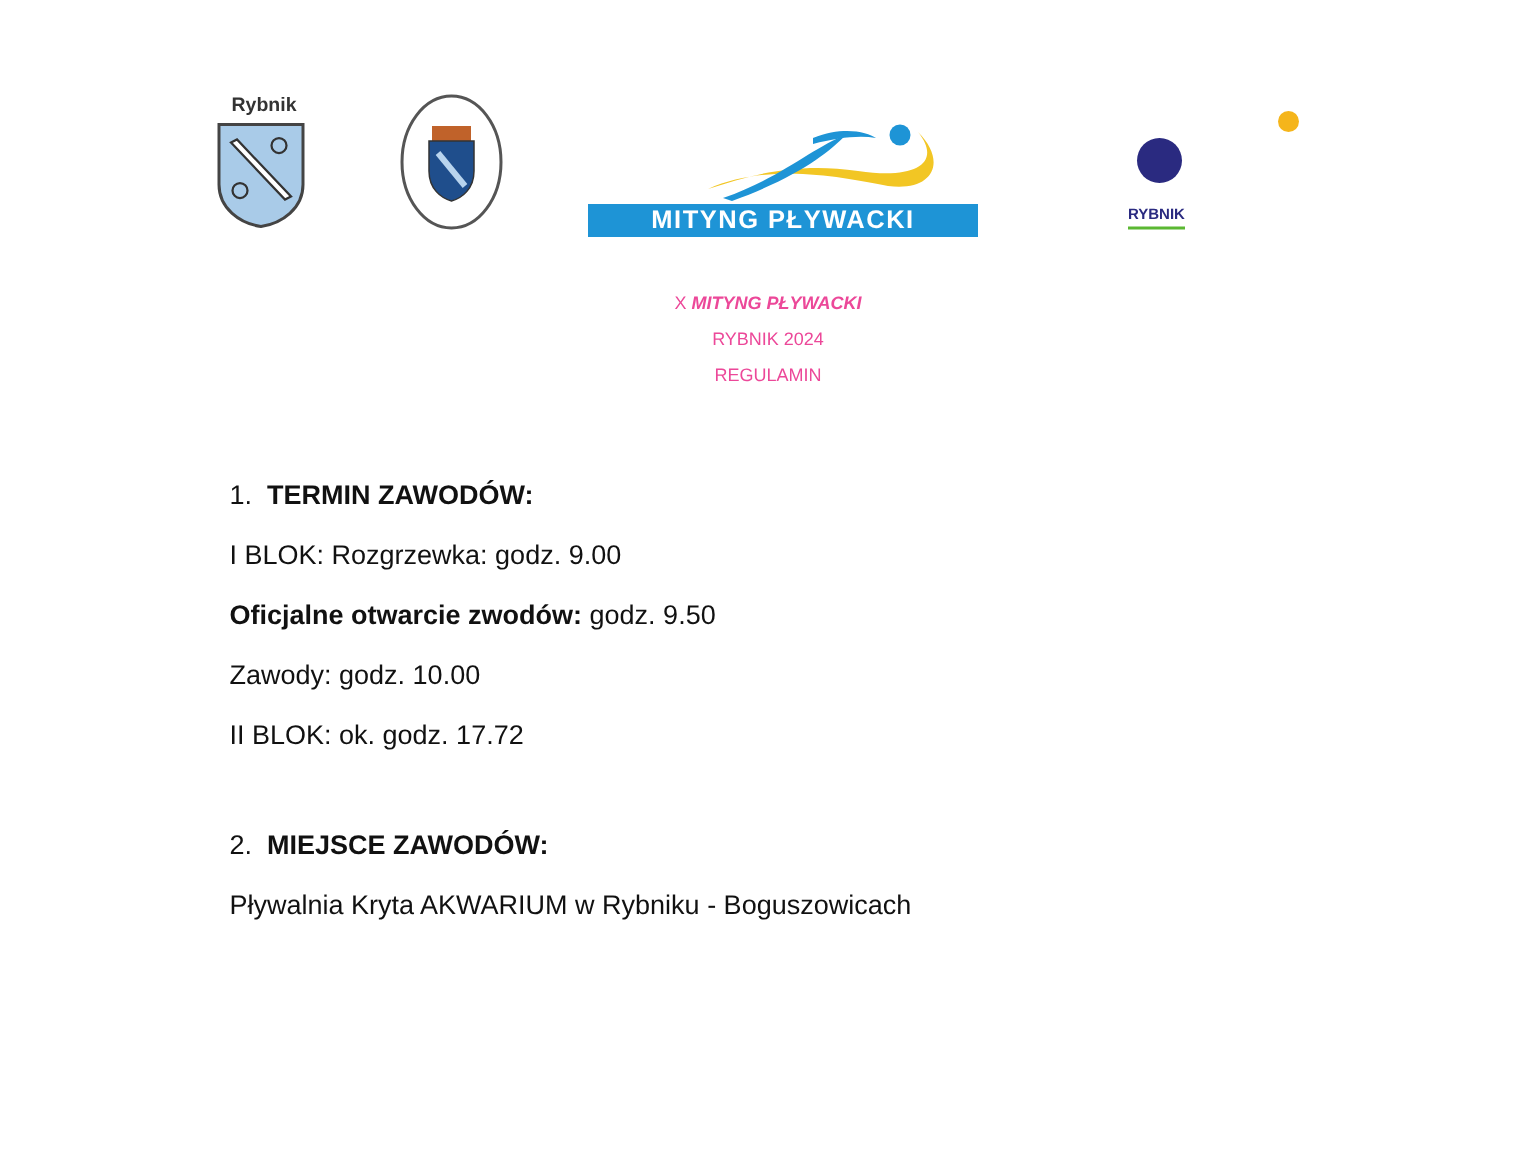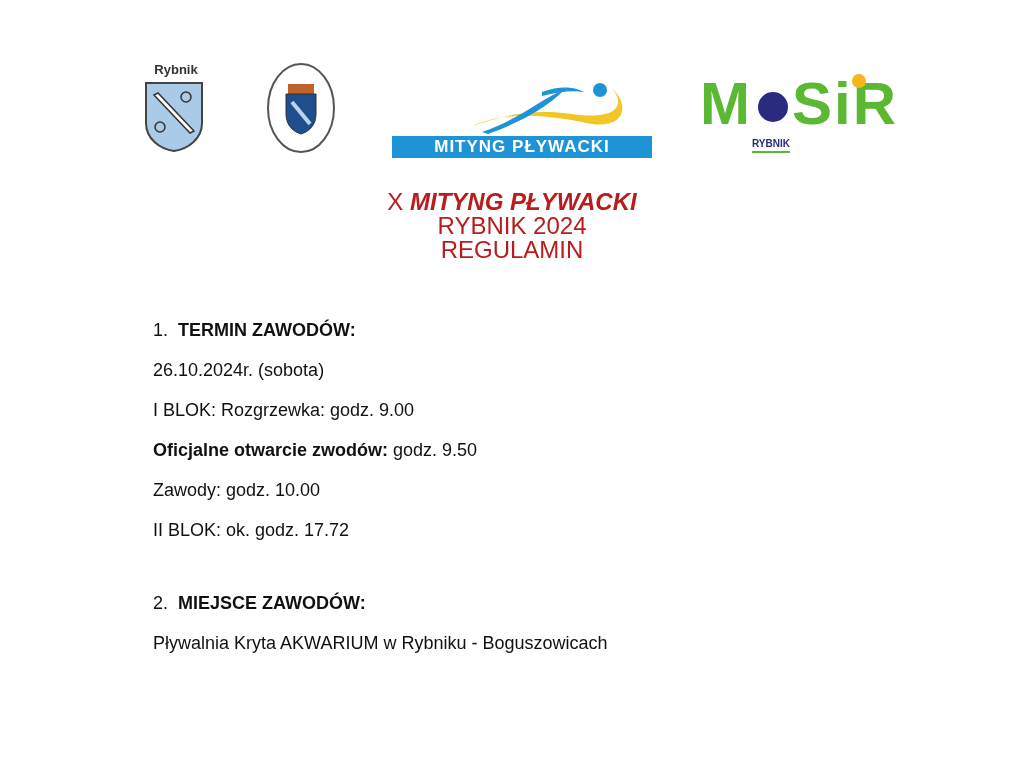--- a/index.html
+++ b/index.html
@@ -26,21 +26,21 @@
       color: #5bb832; letter-spacing: 2px; line-height: 60px;
     }
     .mosir-logo .dot { position: absolute; left: 58px; top: 24px; width: 30px; height: 30px; border-radius: 50%; background: #2a2a80; }
     .mosir-logo .sun { position: absolute; left: 152px; top: 6px; width: 14px; height: 14px; border-radius: 50%; background: #f5b51b; }
     .mosir-logo .sub {
       position: absolute; left: 52px; top: 70px; font-weight: bold; font-size: 10px; color: #2a2a80;
       border-bottom: 2px solid #5bb832; padding-bottom: 2px;
     }
     .header-block {
       position: absolute; left: 0; top: 190px; width: 1024px; text-align: center;
-      color: #b91c1c; font-size: 24px; line-height: 24px;
+      color: #ec4899; font-size: 12px; line-height: 24px;
     }
     .header-block .title-em { font-weight: bold; font-style: italic; }
     .content { position: absolute; left: 153px; top: 305px; font-size: 18px; margin-top: 12px; }
     .section-head { font-weight: bold; height: 26px; line-height: 26px; }
     .section-head .num { font-weight: normal; margin-right: 10px; }
     .line { height: 26px; line-height: 26px; margin-top: 14px; }
     .gap { height: 47px; }
     .bold { font-weight: bold; }
   </style>
 </head>
@@ -69,35 +69,33 @@
   <svg width="262" height="58" viewBox="0 0 262 58" style="position:absolute;left:0;top:0;">
     <path d="M80 48 C120 30 170 40 200 46 C230 50 240 30 220 10 C236 30 220 42 180 36 C140 30 110 38 80 48 Z" fill="#f2c624"></path>
     <path d="M90 54 C130 40 150 20 172 12 C160 24 140 40 96 56 Z" fill="#1e94d6"></path>
     <path d="M150 14 C170 6 186 10 192 14 C180 12 166 14 150 18 Z" fill="#1e94d6"></path>
     <circle cx="208" cy="12" r="7" fill="#1e94d6"></circle>
   </svg>
   <div class="banner">MITYNG PŁYWACKI</div>
 </div>
 
 <div class="logo mosir-logo">
-  <div class="word">M<span style="display:inline-block;width:40px;"></span>SiR</div>
   <div class="dot"></div>
   <div class="sun"></div>
   <div class="sub">RYBNIK</div>
 </div>
 
 <div class="header-block">
   <div><span>X </span><span class="title-em">MITYNG PŁYWACKI</span></div>
   <div>RYBNIK 2024</div>
   <div>REGULAMIN</div>
 </div>
 
 <div class="content">
   <div class="section-head"><span class="num">1.</span><span>TERMIN ZAWODÓW:</span></div>
-  <div class="line">26.10.2024r. (sobota)</div>
   <div class="line">I BLOK: Rozgrzewka: godz. 9.00</div>
   <div class="line"><span class="bold">Oficjalne otwarcie zwodów:</span><span> godz. 9.50</span></div>
   <div class="line">Zawody: godz. 10.00</div>
   <div class="line">II BLOK: ok. godz. 17.72</div>
   <div class="gap"></div>
   <div class="section-head"><span class="num">2.</span><span>MIEJSCE ZAWODÓW:</span></div>
   <div class="line">Pływalnia Kryta AKWARIUM w Rybniku - Boguszowicach</div>
   <div class="gap"></div>
 </div>
 

